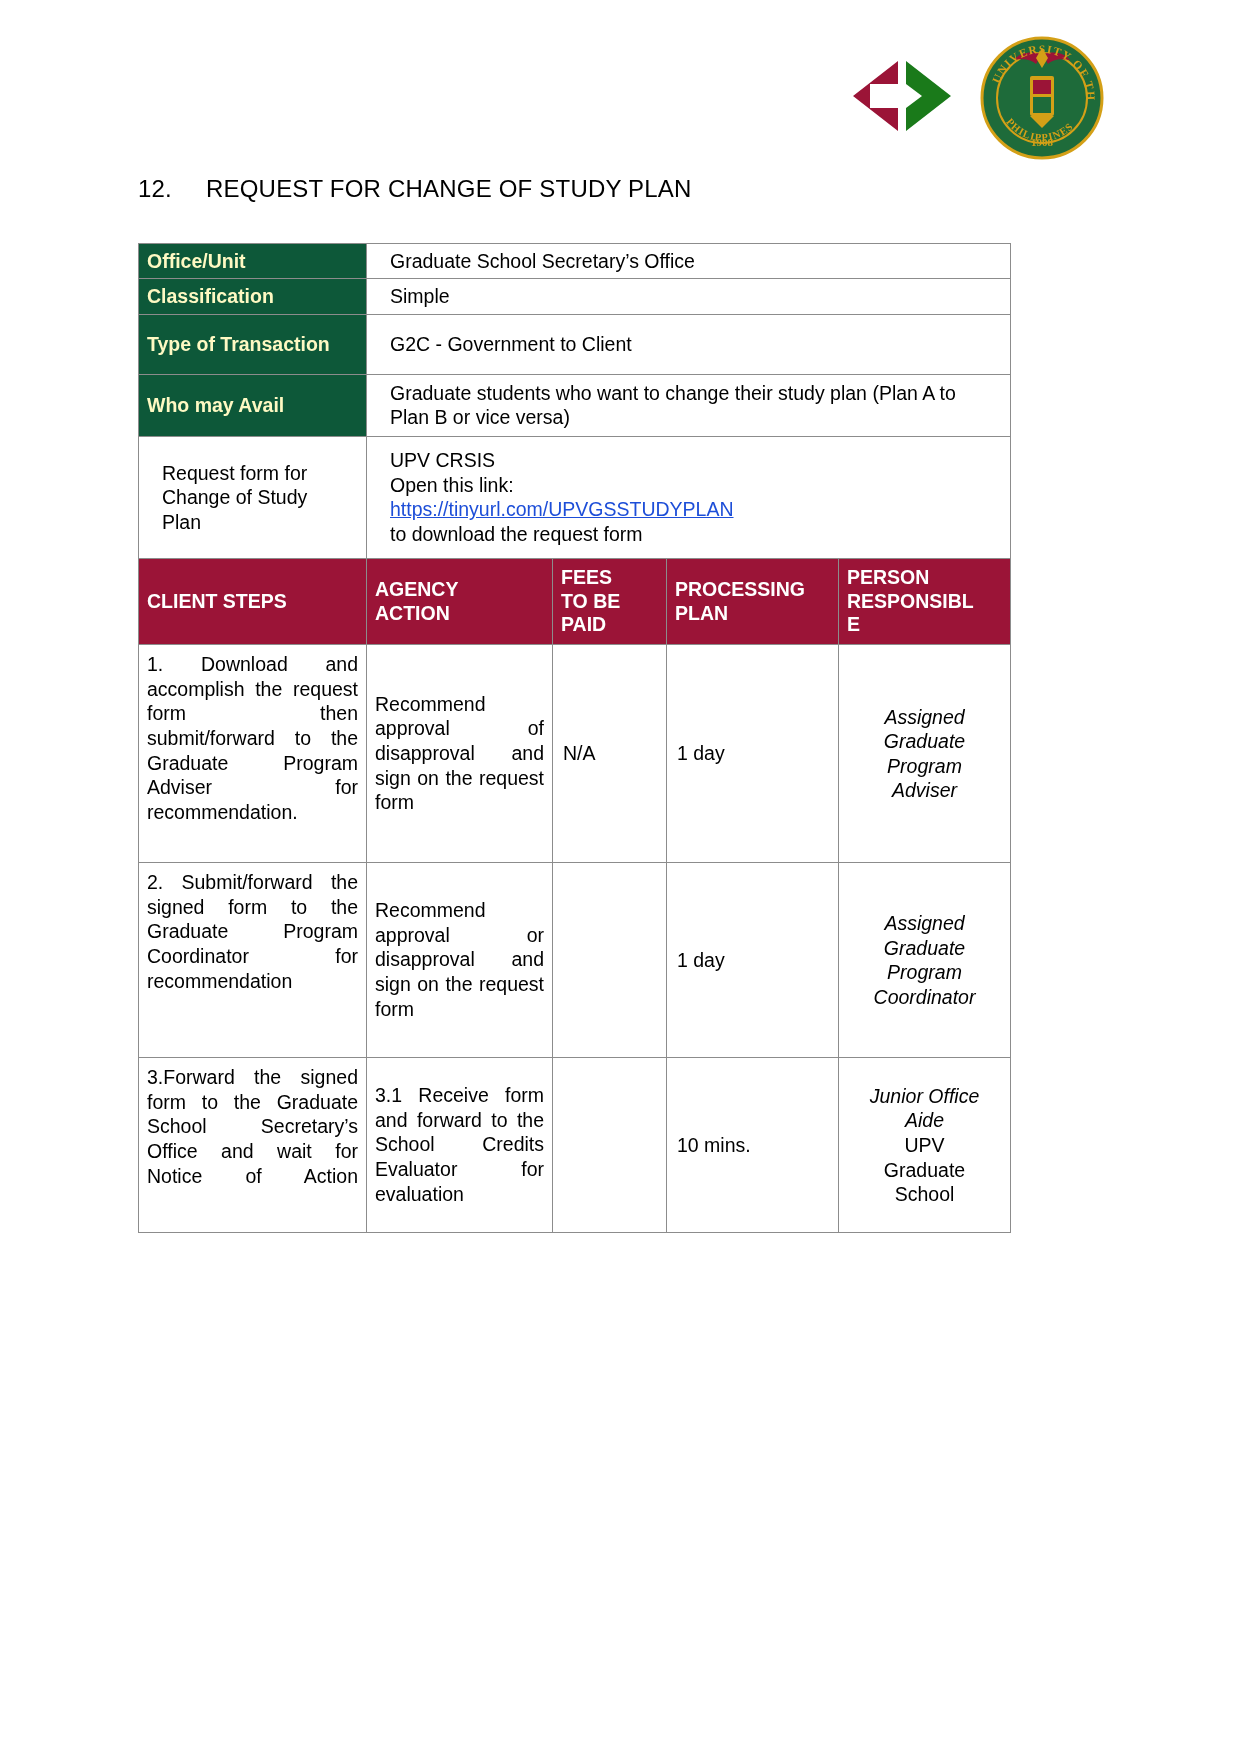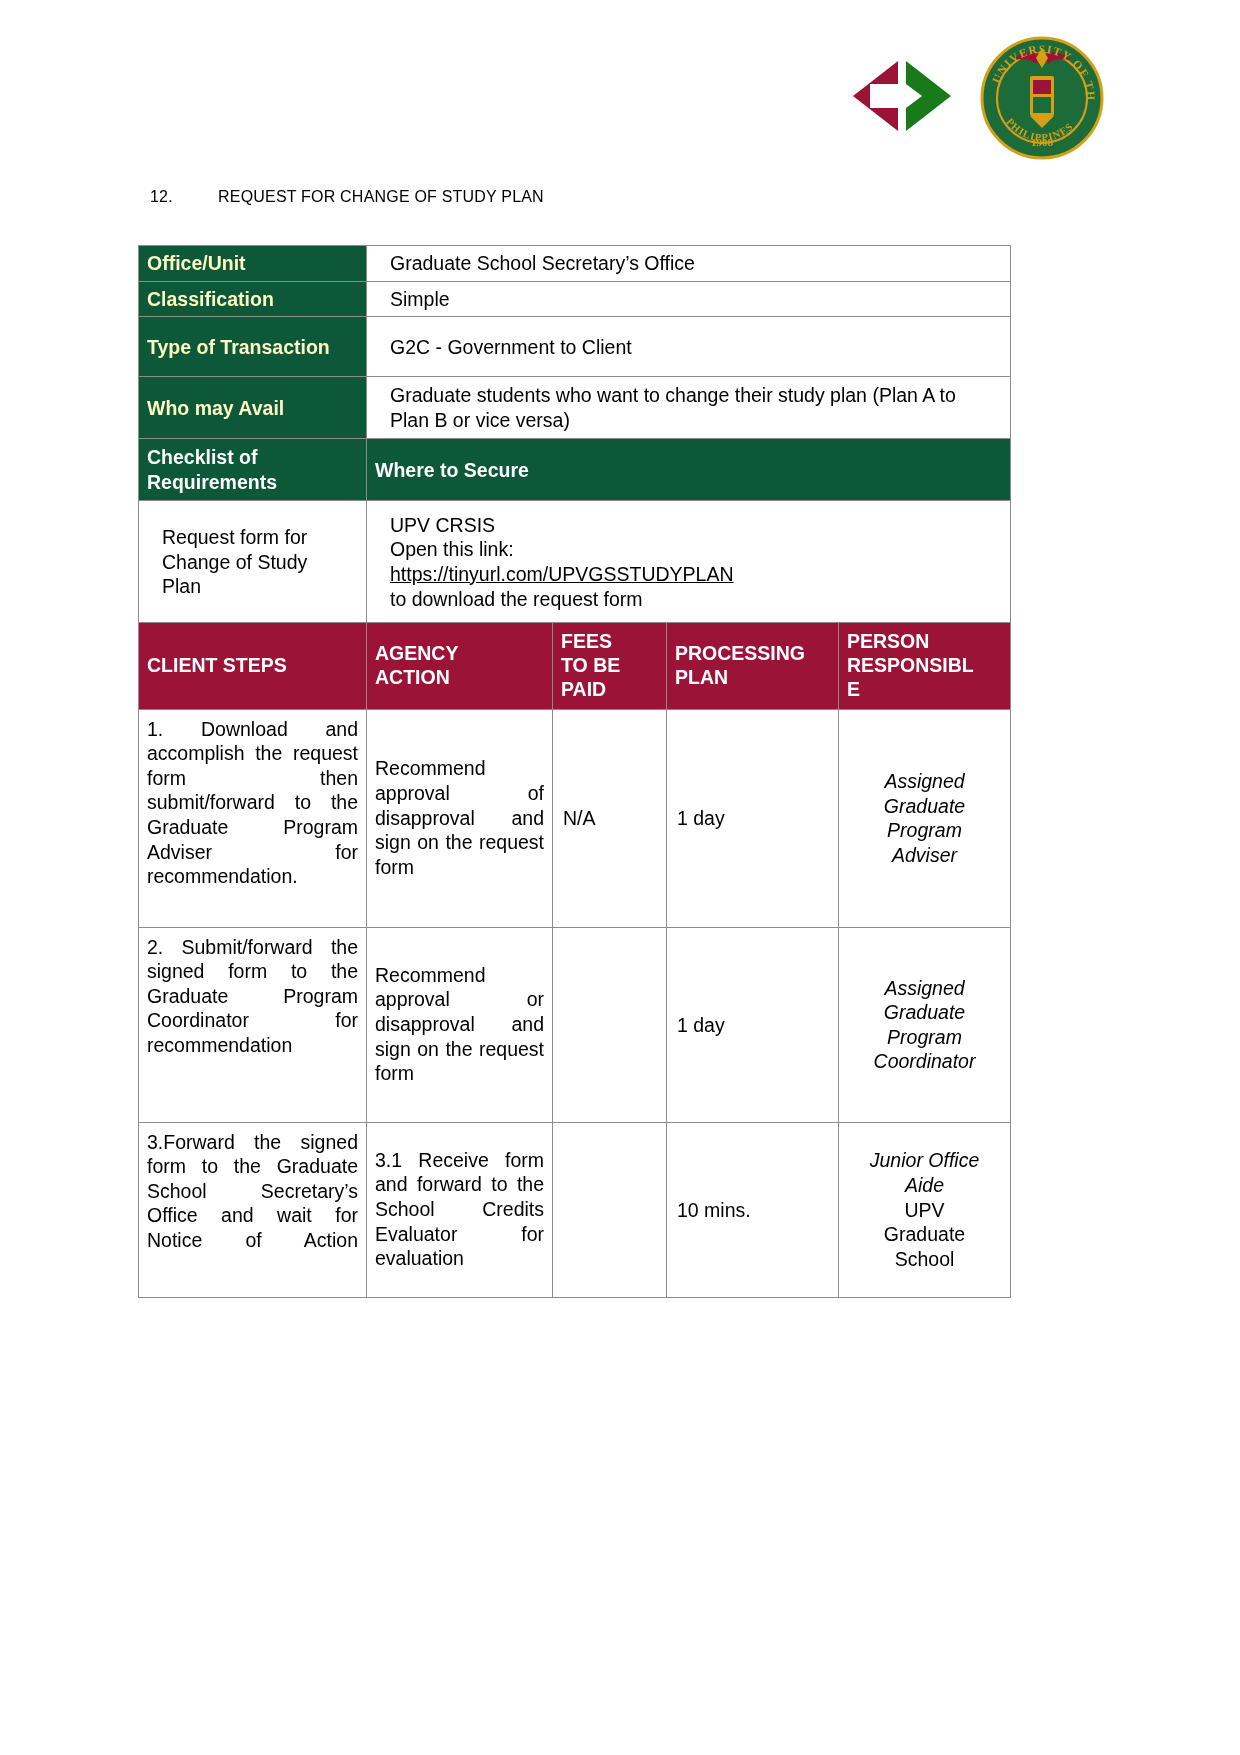--- a/index.html
+++ b/index.html
@@ -28,23 +28,23 @@
   .logo-cluster {
     display: flex;
     align-items: center;
     gap: 16px;
   }
   .chevron-logo { display: block; }
   .up-seal { display: block; }
 
   
   .doc-title {
-    margin: 12px;
+    margin: 0;
     padding: 0 0 0 138px;
-    font-size: 16px;
+    font-size: 24px;
     font-weight: 400;
     letter-spacing: 0.2px;
     line-height: 1.2;
     display: flex;
   }
   .doc-title .num { width: 68px; flex: none; }
   .doc-title .txt { flex: 1; }
 
   
   .table-wrap {
@@ -112,21 +112,21 @@
   .cell-person {
     text-align: center;
     vertical-align: middle;
     font-style: italic;
     line-height: 1.26;
   }
   .cell-person .plain { font-style: normal; }
   .cell-blank { background: #ffffff; }
 
   a.link {
-    color: #000000;
+    color: #1d4ed8;
     text-decoration: underline;
     word-break: break-all;
   }
   .stack-line { display: block; }
 </style>
 </head>
 <body>
 
 <div class="page-header">
   <div class="logo-cluster">
@@ -187,24 +187,20 @@
       </tr>
       <tr>
         <td class="lbl" style="height:60px">Type of Transaction</td>
         <td class="val val-mid">G2C - Government to Client</td>
       </tr>
       <tr>
         <td class="lbl" style="height:62px">Who may Avail</td>
         <td class="val val-mid">Graduate students who want to change their study plan (Plan A to Plan B or vice versa)</td>
       </tr>
       <tr>
-        <td class="green-head">Checklist of Requirements</td>
-        <td class="green-head">Where to Secure</td>
-      </tr>
-      <tr>
         <td class="val val-mid" style="height:122px">Request form for Change of Study Plan</td>
         <td class="val" style="vertical-align:middle">
           <span class="stack-line">UPV CRSIS</span>
           <span class="stack-line">Open this link:</span>
           <a class="link stack-line" href="#">https://tinyurl.com/UPVGSSTUDYPLAN</a>
           <span class="stack-line">to download the request form</span>
         </td>
       </tr>
     </tbody>
   </table>

